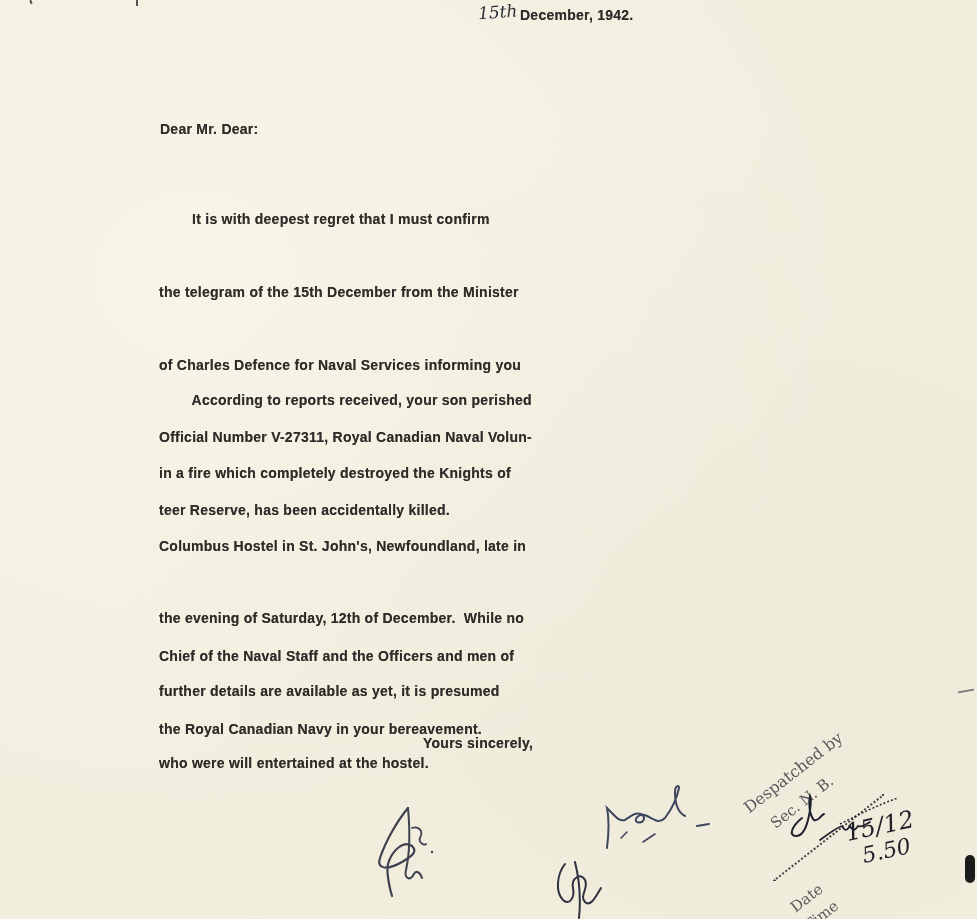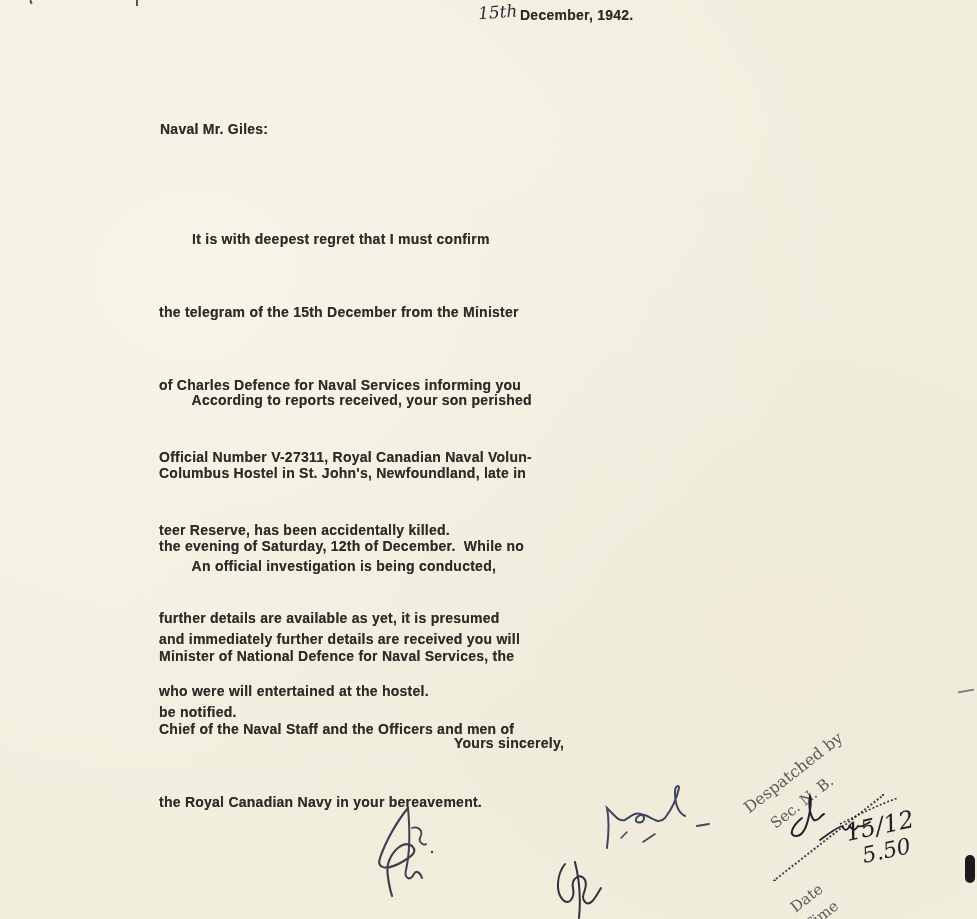--- a/index.html
+++ b/index.html
@@ -38,25 +38,25 @@
     .hand {
       position: absolute;
       font-family: "DejaVu Serif", serif;
       font-style: italic;
       color: #2a2f3a;
     }
     .date-line { left: 520px; top: 3px; }
     .date-hand { left: 478px; top: 2px; font-size: 17px; transform: rotate(-4deg); }
     .salutation { left: 160px; top: 117px; }
     .para { left: 159px; }
-    .p1 { top: 179px; }
+    .p1 { top: 159px; }
     .p2 { top: 340px; }
     .p3 { top: 506px; }
     .p4 { top: 596px; }
-    .closing { left: 454px; top: 731px; }
+    .closing { left: 423px; top: 731px; }
     .signature-title { left: 452px; top: 870px; font-weight: normal; text-shadow: 0 0 0.4px rgba(40,38,35,0.5); }
     .stamp {
       position: absolute;
       left: 735px;
       top: 730px;
       width: 200px;
       height: 190px;
       transform-origin: 0 0;
     }
     .stamp-text {
@@ -89,46 +89,41 @@
 </head>
 <body>
 
 <div class="paper">
   <div class="top-tick-left"></div>
   <div class="top-tick-right"></div>
 
   <div class="hand date-hand">15th</div>
   <div class="typed date-line">December, 1942.</div>
 
-  <div class="typed salutation">Naval Mr. Giles:</div>
+  <div class="typed salutation">Dear Mr. Dear:</div>
 
   <div class="typed para p1">
     <div>        It is with deepest regret that I must confirm</div>
     <div>the telegram of the 15th December from the Minister</div>
     <div>of Charles Defence for Naval Services informing you</div>
     <div>Official Number V-27311, Royal Canadian Naval Volun-</div>
     <div>teer Reserve, has been accidentally killed.</div>
   </div>
 
   <div class="typed para p2">
     <div>        According to reports received, your son perished</div>
+    <div>in a fire which completely destroyed the Knights of</div>
     <div>Columbus Hostel in St. John's, Newfoundland, late in</div>
     <div>the evening of Saturday, 12th of December.  While no</div>
     <div>further details are available as yet, it is presumed</div>
     <div>who were will entertained at the hostel.</div>
   </div>
 
-  <div class="typed para p3">
-    <div>        An official investigation is being conducted,</div>
-    <div>and immediately further details are received you will</div>
-    <div>be notified.</div>
-  </div>
 
   <div class="typed para p4">
-    <div>Minister of National Defence for Naval Services, the</div>
     <div>Chief of the Naval Staff and the Officers and men of</div>
     <div>the Royal Canadian Navy in your bereavement.</div>
   </div>
 
   <div class="typed closing">Yours sincerely,</div>
 
   <svg class="sig" style="left:368px; top:800px;" width="80" height="100" viewBox="0 0 80 100">
     <path d="M40 8 C30 20, 18 40, 12 58 C8 70, 20 70, 34 62 C44 56, 50 52, 44 46 C36 40, 24 50, 20 64 C18 72, 22 90, 24 96" fill="none" stroke="#3d4150" stroke-width="2.2" stroke-linecap="round"></path>
     <path d="M40 8 C42 30, 42 52, 38 70 C36 78, 42 82, 46 74 C48 70, 52 72, 54 78" fill="none" stroke="#3d4150" stroke-width="2" stroke-linecap="round"></path>
     <path d="M44 28 C50 26, 56 30, 52 38 C50 42, 56 46, 58 44" fill="none" stroke="#3d4150" stroke-width="1.8" stroke-linecap="round"></path>

